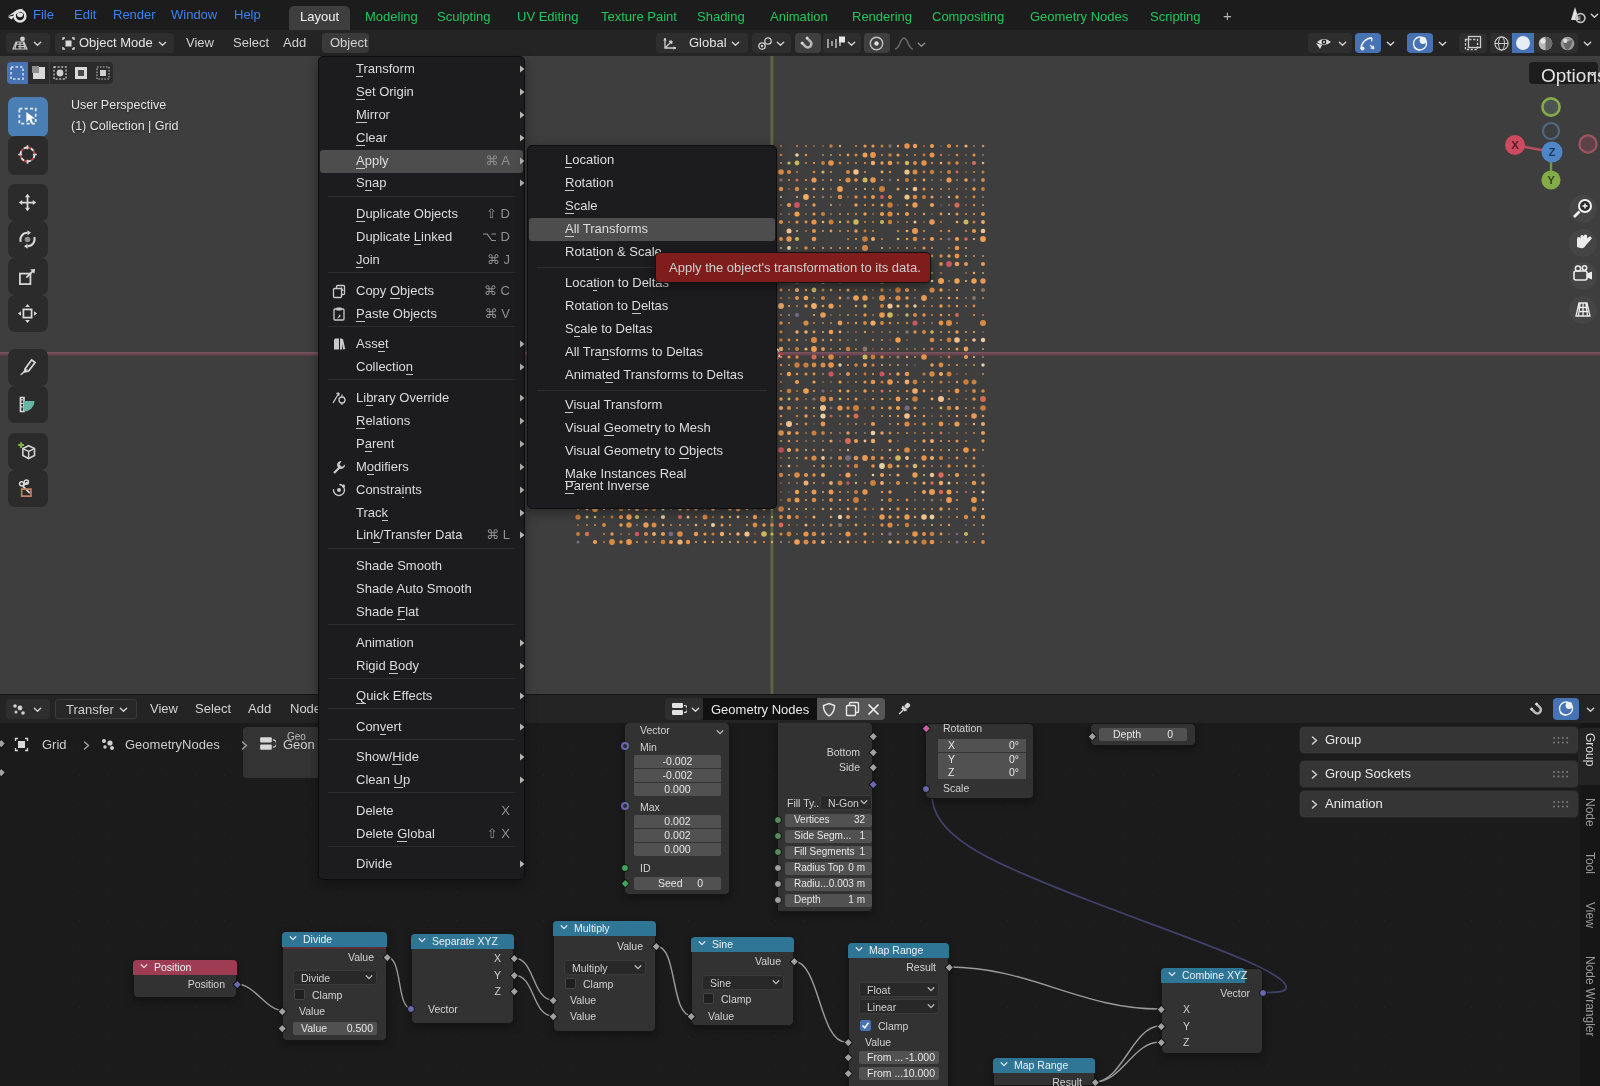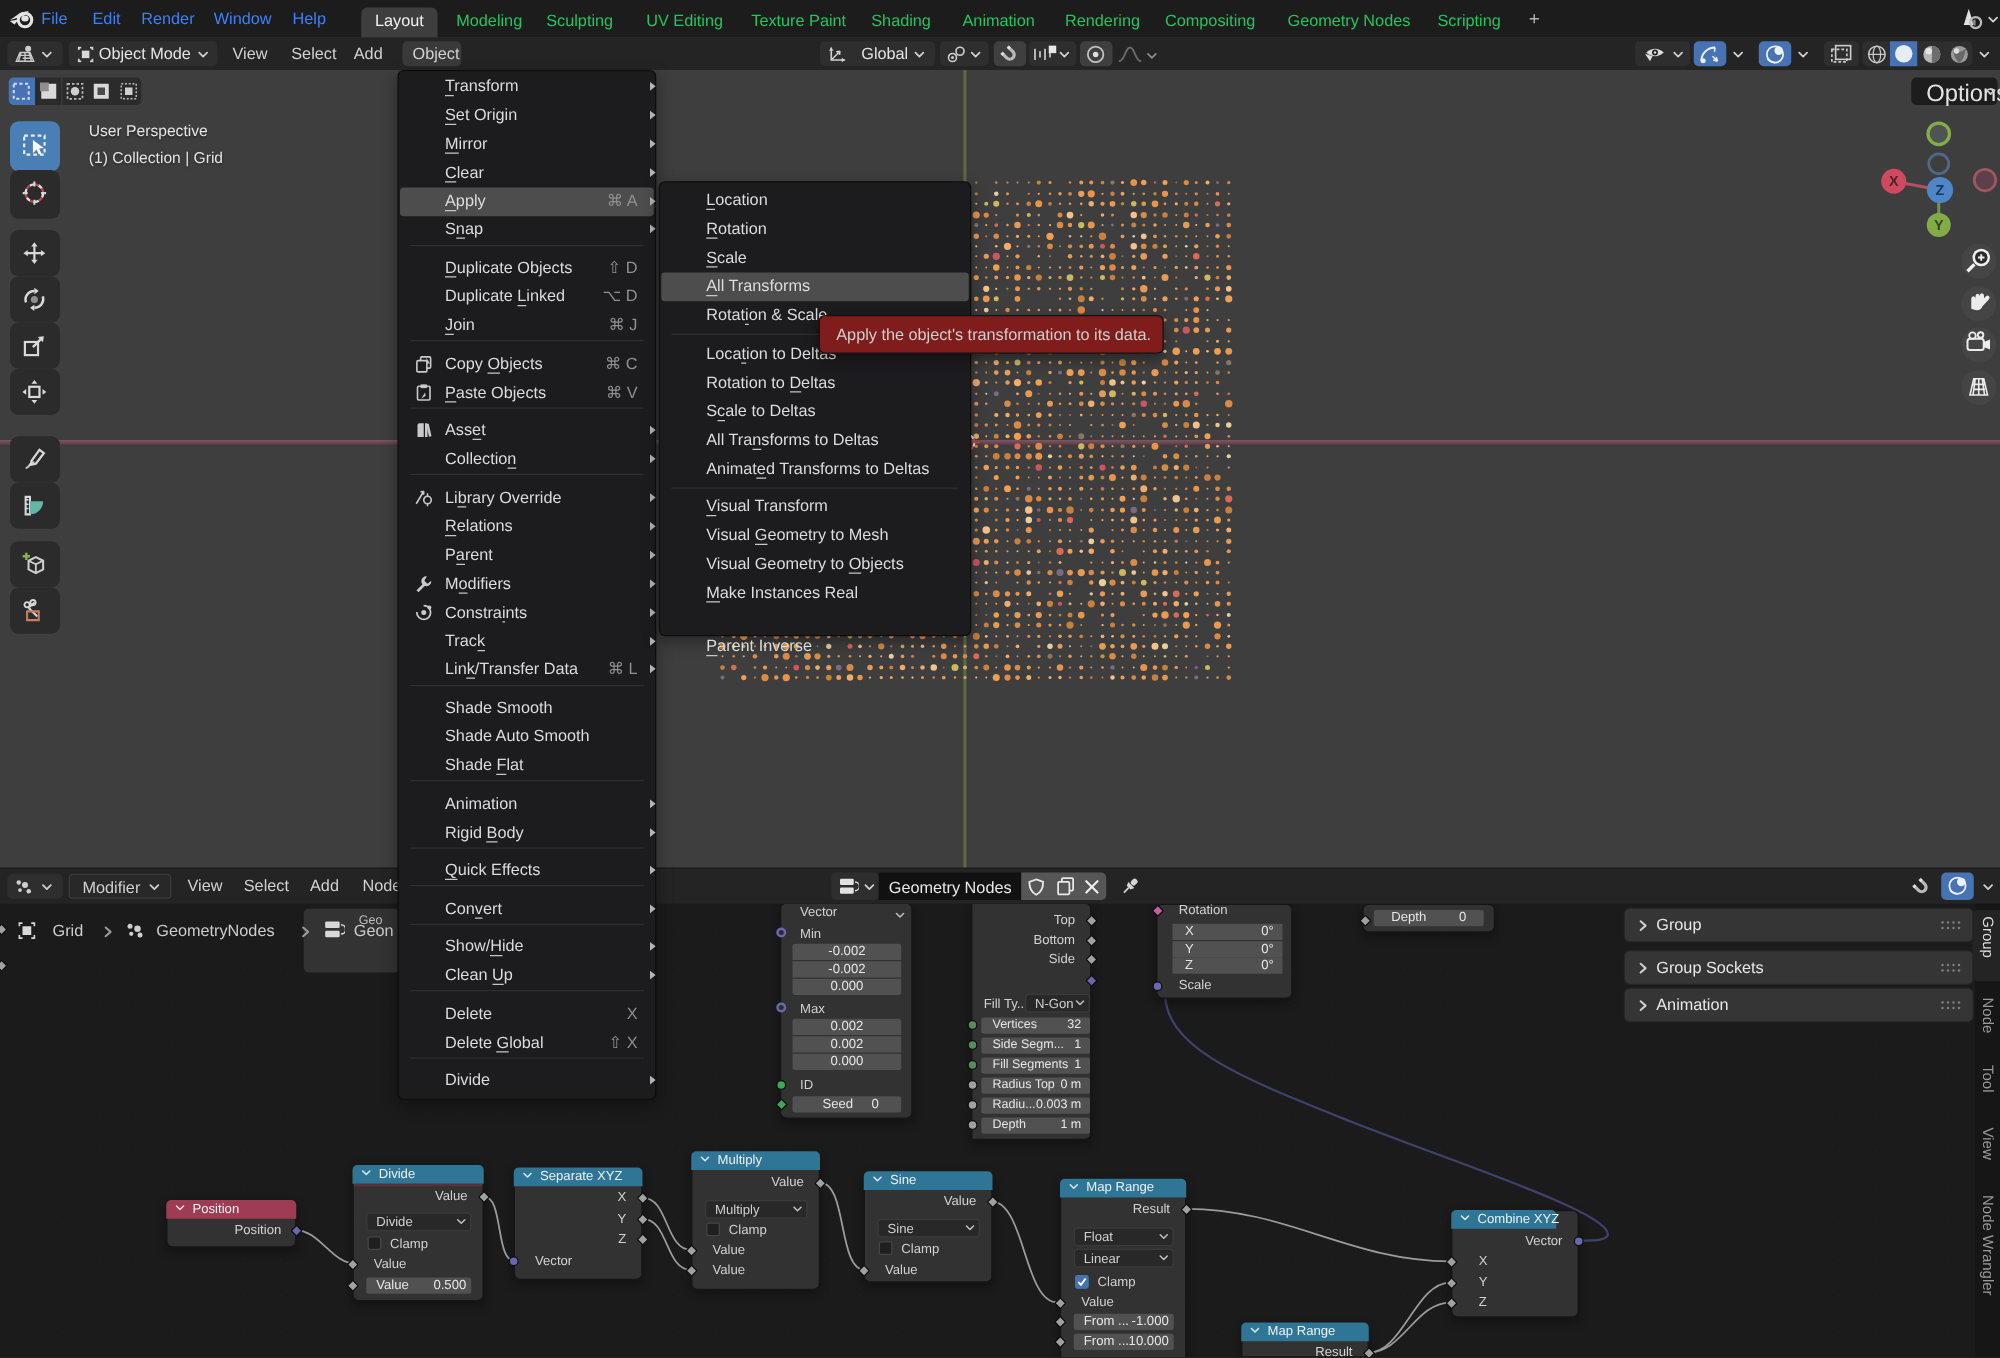--- a/index.html
+++ b/index.html
@@ -1599,21 +1599,20 @@
         <span class="c">0.000</span>
       </div>
       <div class="nlab t" style="left:640px;top:167px">ID</div>
       <div class="sock" style="left:621px;top:169px;background:#3fa65c"></div>
       <div class="nfield" style="left:634px;top:182px;width:87px">
         <span class="l" style="left:24px">Seed</span>
         <span class="r" style="right:18px">0</span>
       </div>
       <div class="sockd" style="left:621.5px;top:184.5px;background:#3fa65c"></div>
       <div class="node" style="left:777px;top:27px;width:96px;height:190px;border-radius:0 5px 5px 0"></div>
-      <div class="nlab t" style="left:0px;top:35px;width:860px;text-align:right">Top</div>
       <div class="nlab t" style="left:0px;top:51px;width:860px;text-align:right">Bottom</div>
       <div class="nlab t" style="left:0px;top:66px;width:860px;text-align:right">Side</div>
       <div class="sockd" style="left:869.5px;top:37.5px;background:#a1a1a1"></div>
       <div class="sockd" style="left:869.5px;top:53.5px;background:#a1a1a1"></div>
       <div class="sockd" style="left:869.5px;top:68.5px;background:#a1a1a1"></div>
       <div class="sockd" style="left:869.5px;top:85.5px;background:#6967ae"></div>
       <div class="nlab t" style="left:787px;top:102px">Fill Ty...</div>
       <div class="ndrop" style="left:820px;top:100px;width:52px">
         <span class="l">N-Gon</span>
       </div>
@@ -1831,21 +1830,21 @@
       <svg style="left:12px;top:8px" width="16" height="13" viewBox="0 0 16 13">
 <circle cx="3" cy="3" r="1.8" fill="#cfcfcf"></circle>
         <circle cx="8" cy="5" r="2.4" fill="#cfcfcf"></circle>
 <circle cx="4" cy="9" r="1.5" fill="#cfcfcf"></circle>
         <circle cx="11" cy="10" r="1.8" fill="#cfcfcf"></circle>
 </svg>
       <svg style="left:33px;top:10px" width="9" height="9" viewBox="0 0 10 10">
         <path d="M1.5,3.5 L5,7 L8.5,3.5" fill="none" stroke="#cfcfcf" stroke-width="1.6" stroke-linecap="round" stroke-linejoin="round"></path>
       </svg>
       <div class="ndrop" style="left:55px;top:4px;width:82px;height:20px;font-size:13px">
-        <span class="l" style="left:10px;top:2px">Modifier</span>
+        <span class="l" style="left:10px;top:2px">Transfer</span>
       </div>
       <svg style="left:119px;top:10px" width="9" height="9" viewBox="0 0 10 10">
         <path d="M1.5,3.5 L5,7 L8.5,3.5" fill="none" stroke="#cfcfcf" stroke-width="1.6" stroke-linecap="round" stroke-linejoin="round"></path>
       </svg>
       <div class="m t" style="left:150px;top:6px;font-size:13px;color:#d2d2d2">View</div>
       <div class="m t" style="left:195px;top:6px;font-size:13px;color:#d2d2d2">Select</div>
       <div class="m t" style="left:248px;top:6px;font-size:13px;color:#d2d2d2">Add</div>
       <div class="m t" style="left:290px;top:6px;font-size:13px;color:#d2d2d2">Node</div>
       <div class="hbtn" style="left:665px;top:3px;width:38px;height:22px"></div>
       <svg style="left:670px;top:6px" width="17" height="16" viewBox="0 0 17 16">
@@ -2267,19 +2266,19 @@
       </div>
       <div class="mi" style="top:271px">
         <span class="lab">Visual <u>G</u>eometry to Mesh</span>
       </div>
       <div class="mi" style="top:294px">
         <span class="lab">Visual Geometry to <u>O</u>bjects</span>
       </div>
       <div class="mi" style="top:317px">
         <span class="lab"><u>M</u>ake Instances Real</span>
       </div>
-      <div class="mi" style="top:360px">
+      <div class="mi" style="top:329px">
         <span class="lab"><u>P</u>arent Inverse</span>
       </div>
     </div>
     <div style="left:655px;top:252px;width:276px;height:31px;background:#7f1d1d;border:1px solid #131313;border-radius:5px;box-shadow:0 4px 10px rgba(0,0,0,.4)">
 <div class="t" style="left:13px;top:7px;font-size:13px;color:#cfcfcf">Apply the object's transformation to its data.</div>
     </div>
   </div>
 </body></html>

